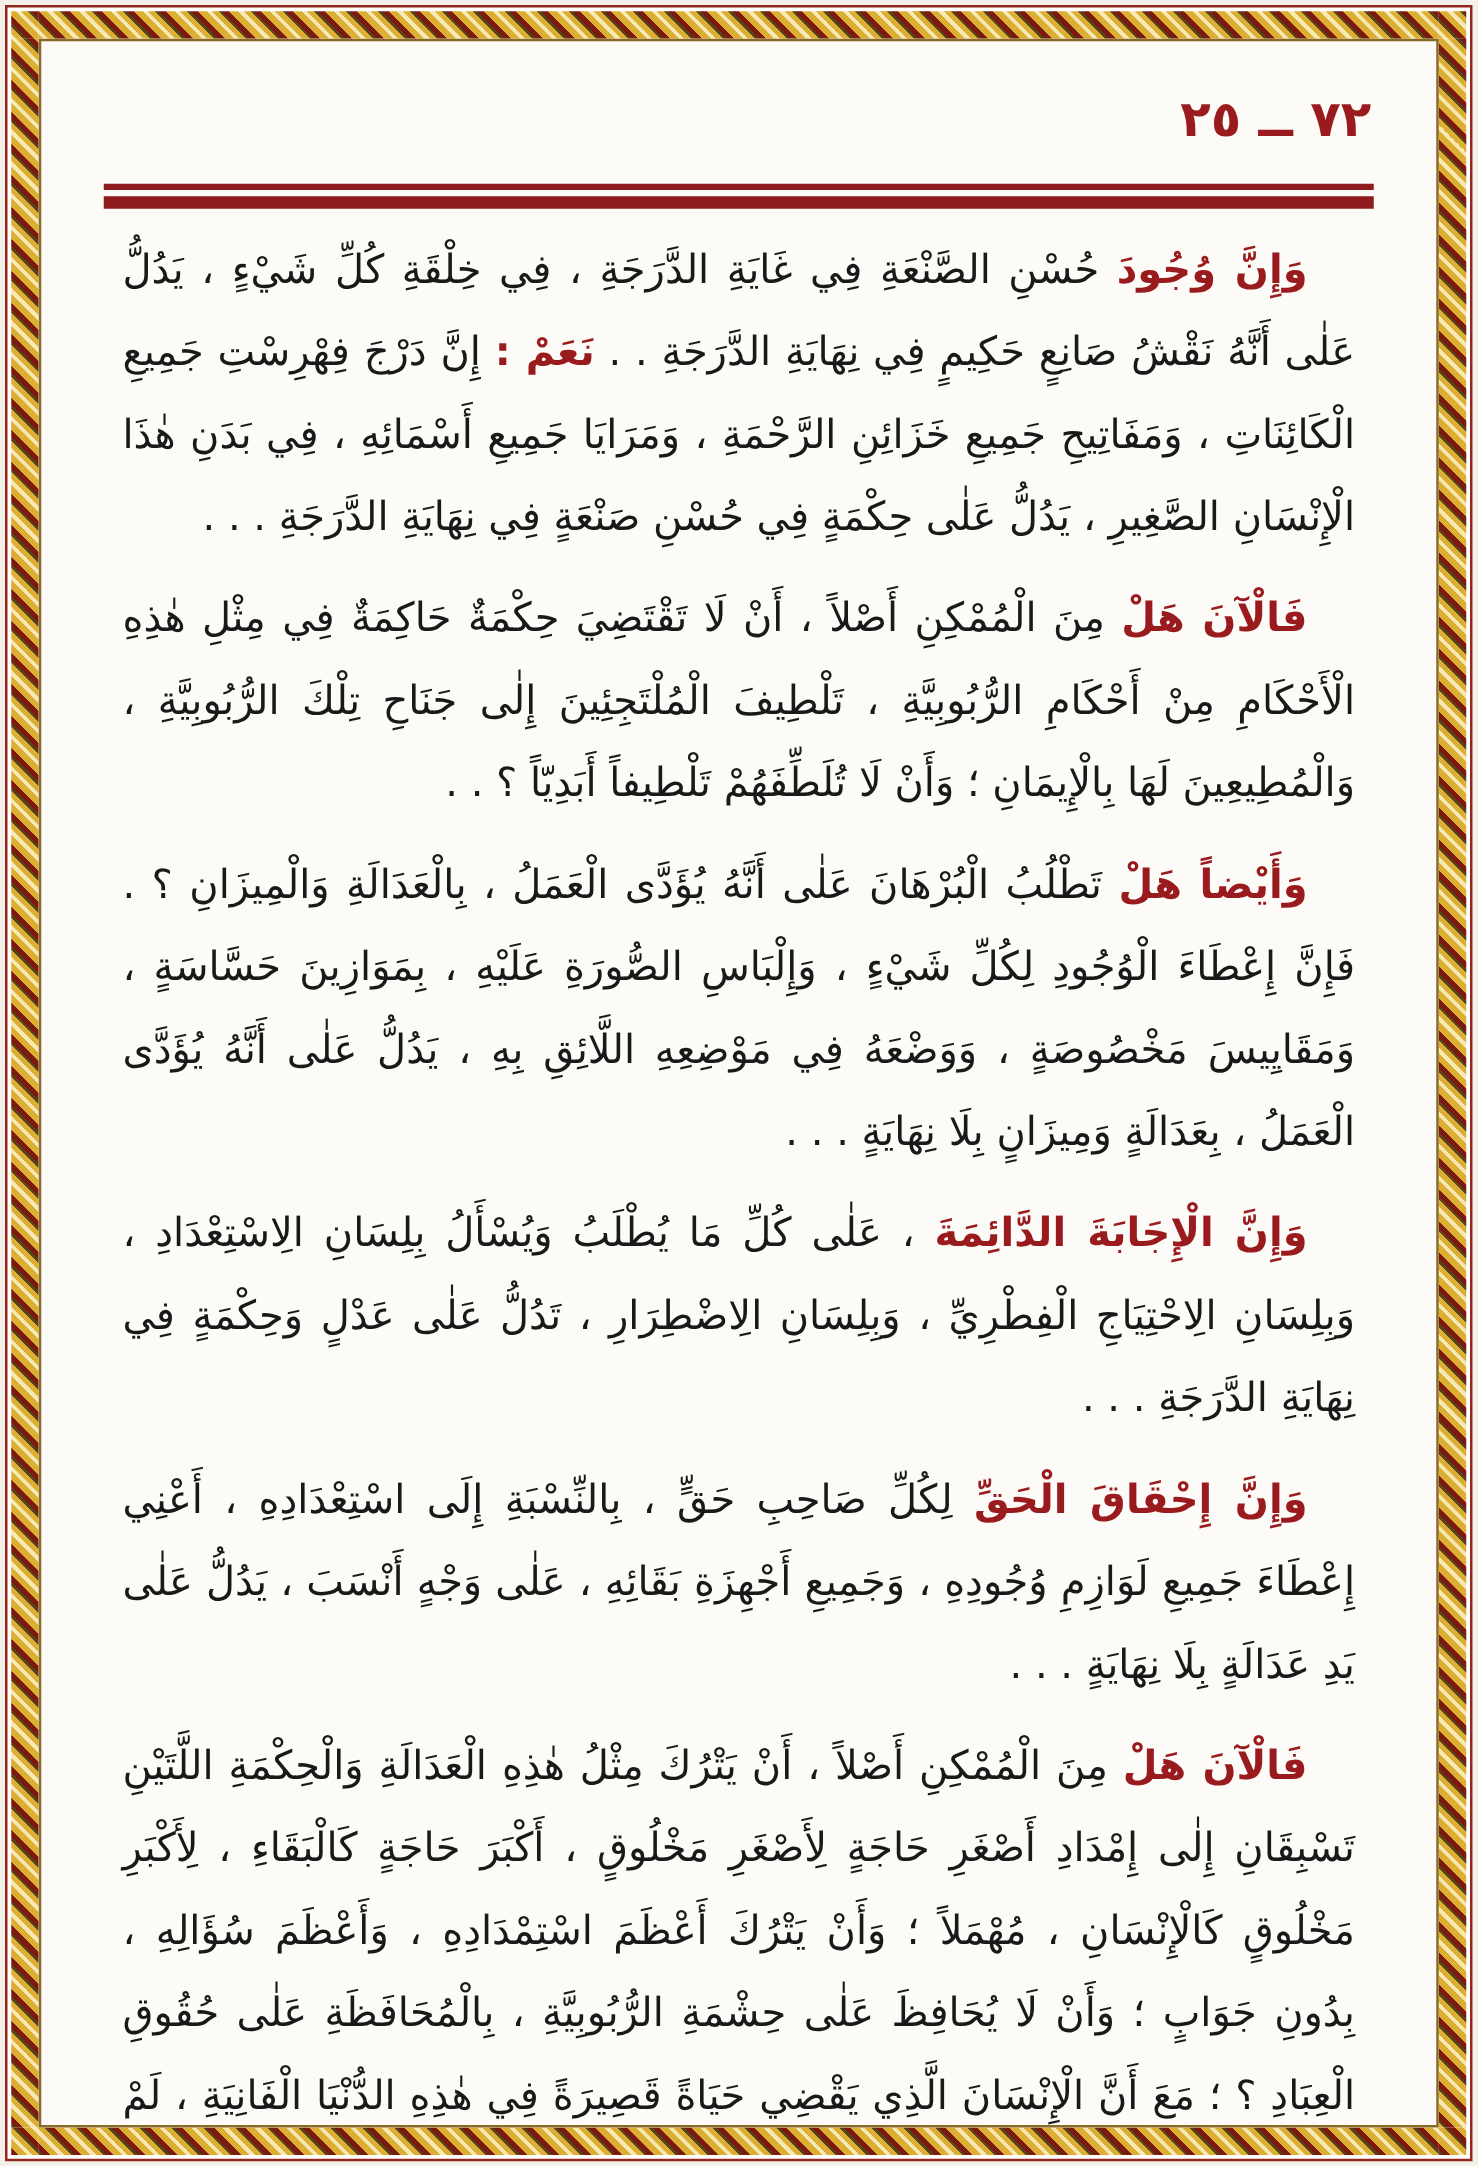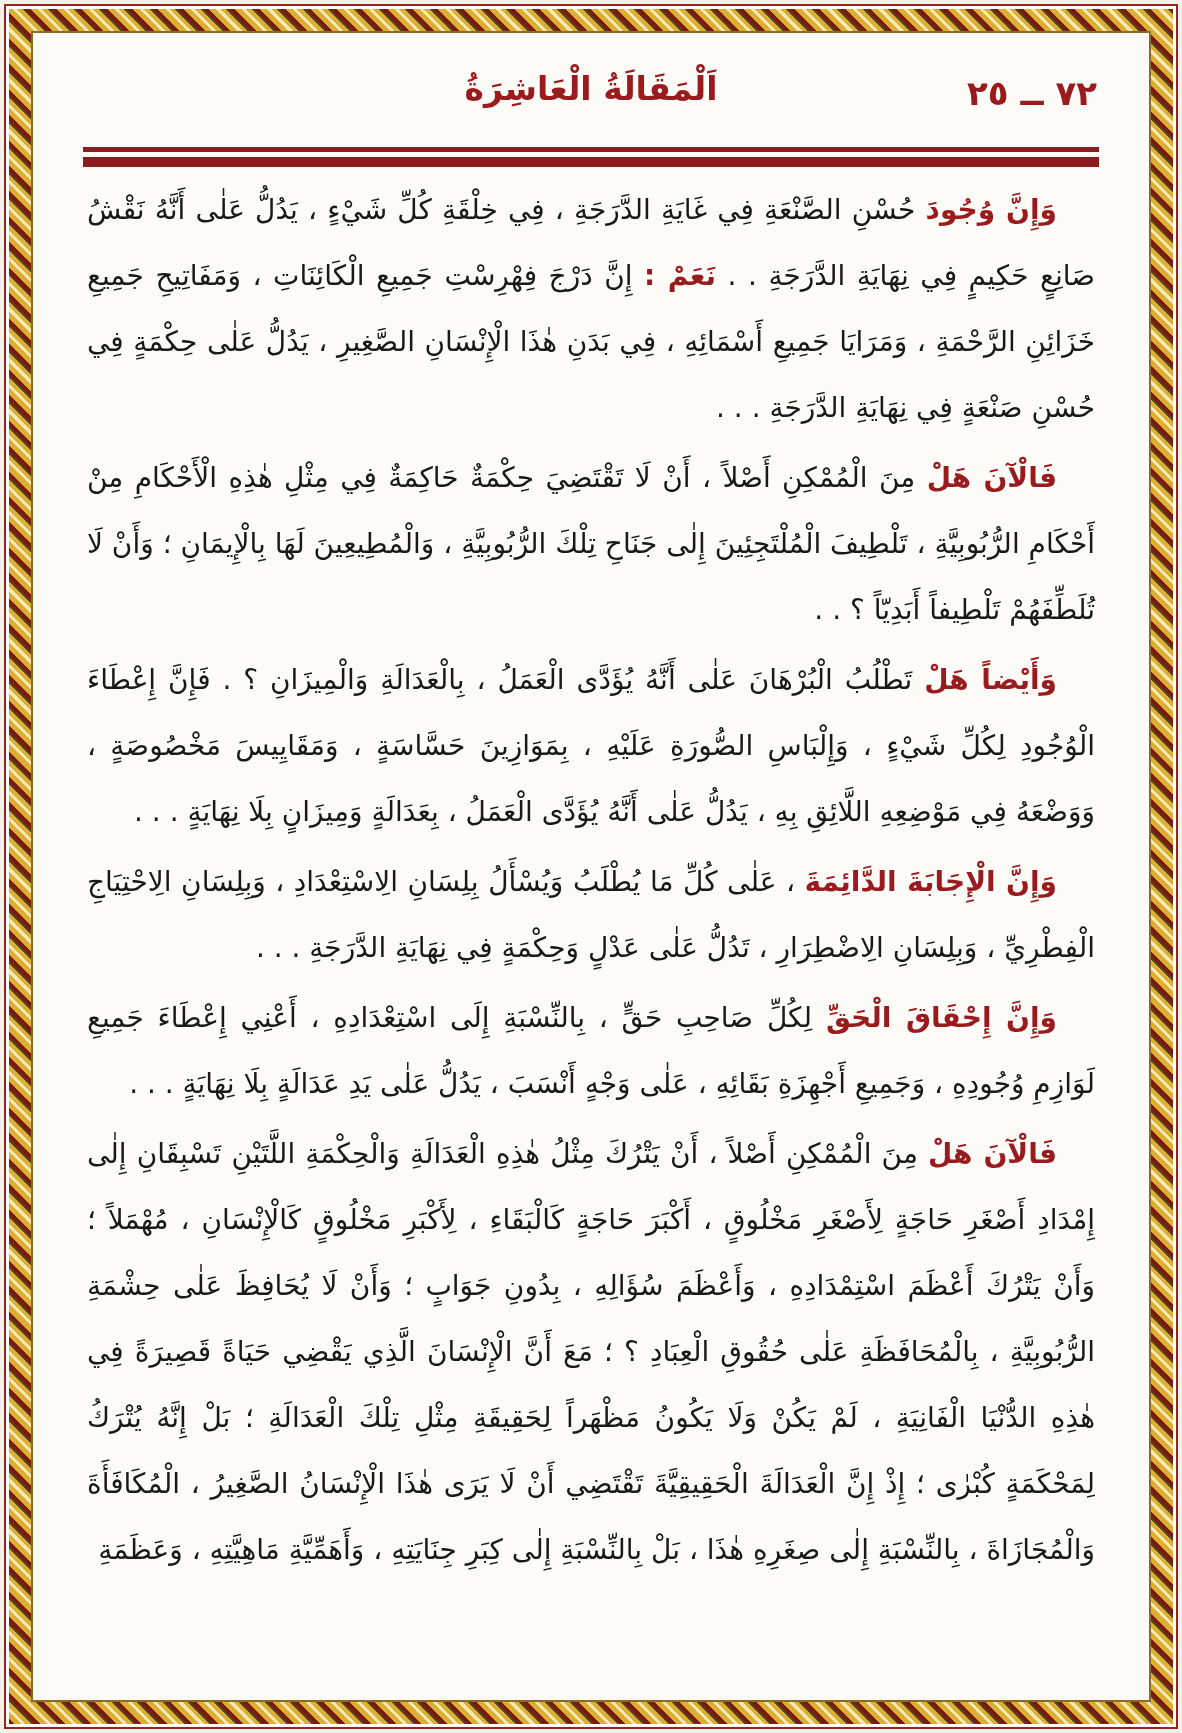--- a/index.html
+++ b/index.html
@@ -42,62 +42,61 @@
   }
 
   .page-header {
     position: relative;
     height: 74px;
   }
   .page-number {
     position: absolute;
     left: auto; right: 2px; top: 14px;
     color: #9a1b1e;
-    font-size: 34px;
+    font-size: 40px;
     font-weight: bold;
     letter-spacing: 1px;
   }
   .page-title {
     margin: 0;
     padding-top: 10px;
     text-align: center;
     color: #9a1b1e;
     font-size: 33px;
     font-weight: bold;
   }
 
   .header-rule { margin-top: 14px; }
   .header-rule .rule-thin  { height: 5px;  background: #8e1b1d; margin-bottom: 5px; }
   .header-rule .rule-thick { height: 10px; background: #8e1b1d; }
 
   .body-text { margin-top: 10px; }
   .para {
-    margin: 4px;
+    margin: 15px;
     color: #191919;
-    font-size: 28px;
+    font-size: 32px;
     line-height: 66px;
     text-align: justify;
     text-indent: 38px;
   }
   .lead {
     color: #9a1b1e;
     font-weight: bold;
   }
 </style>
 </head>
 <body>
 
 <div class="page">
   <div class="frame-outer">
     <div class="frame-braid">
       <div class="frame-inner">
         <div class="content">
 
           <header class="page-header">
-            <h1 class="page-title">اَلْمَقَالَةُ الْعَاشِرَةُ</h1>
             <div class="page-number">٧٢ ــ ٢٥</div>
           </header>
 
           <div class="header-rule">
             <div class="rule-thin"></div>
             <div class="rule-thick"></div>
           </div>
 
           <main class="body-text">
 

